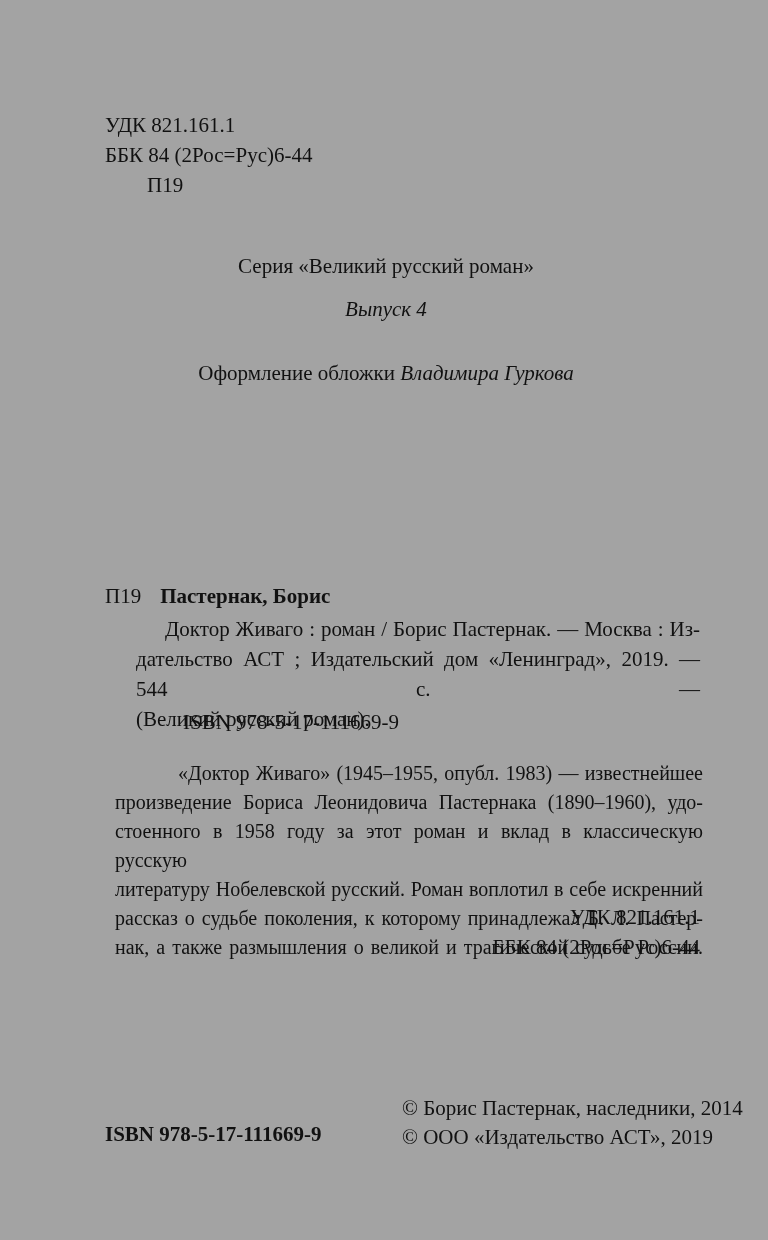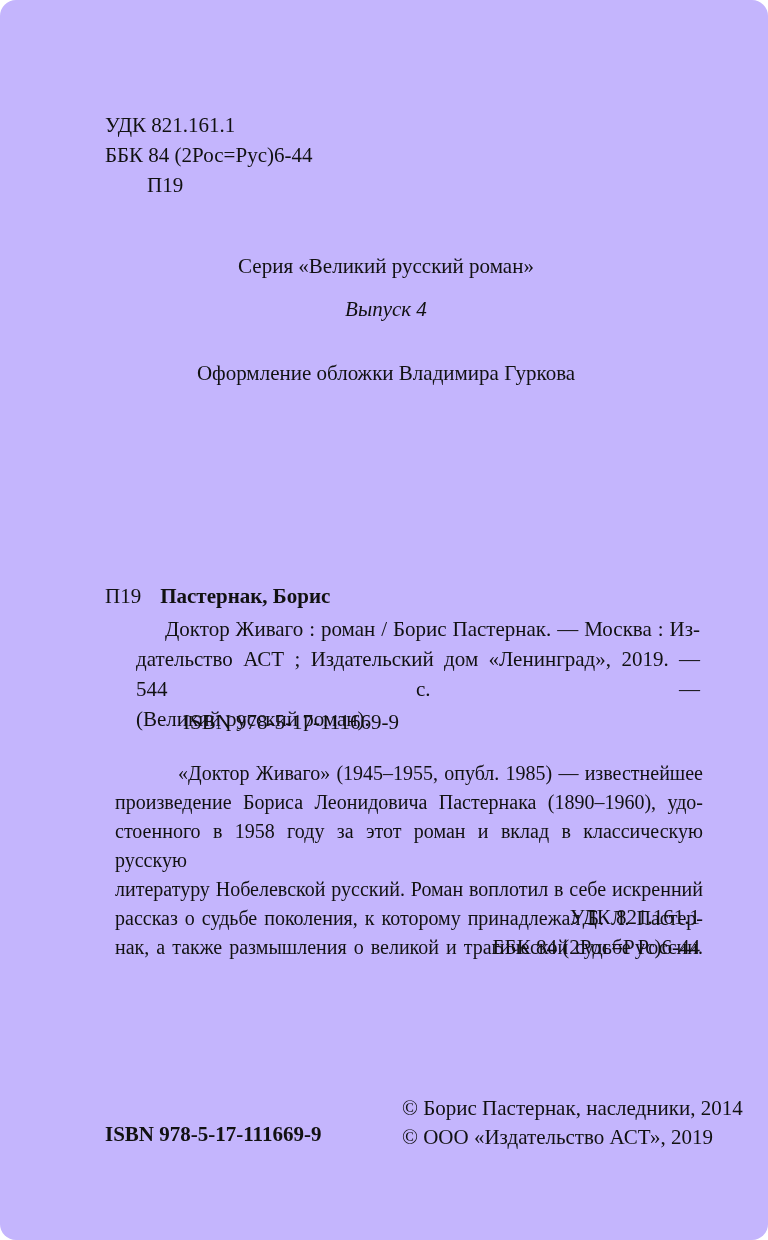--- a/index.html
+++ b/index.html
@@ -11,22 +11,21 @@
     width: 768px;
     height: 1240px;
     position: relative;
     font-family: "Liberation Serif", "DejaVu Serif", serif;
     color: #111111;
     overflow: hidden;
   }
   .page {
     position: absolute;
     inset: 0;
-    background: #c4b5fd;
-    border-radius: 16px;
+    background: #a3a3a3;
   }
   .abs { position: absolute; }
 
   
   .top-block {
     left: 105px;
     top: 110px;
     font-size: 21px;
     line-height: 30px;
     white-space: nowrap;
@@ -37,21 +36,21 @@
   .series-line {
     left: 88px;
     width: 596px;
     text-align: center;
     font-size: 21px;
     white-space: nowrap;
   }
   .series-title { top: 254px; }
   .series-issue { top: 297px; font-style: italic; font-size: 21px; }
   .series-design { top: 361px; }
-  .italic { }
+  .italic { font-style: italic; }
 
   
   .catalog-header {
     left: 105px;
     top: 584px;
     font-size: 21px;
     white-space: nowrap;
   }
   .catalog-header .author {
     font-weight: bold;
@@ -134,21 +133,21 @@
     <span>П19</span><span class="author">Пастернак, Борис</span>
   </div>
   <div class="abs catalog-lines">
     <div class="jline line-0">Доктор Живаго : роман / Борис Пастернак. — Москва : Из-</div>
     <div class="jline line-1">дательство АСТ ; Издательский дом «Ленинград», 2019. — 544 с. —</div>
     <div class="jline line-2">(Великий русский роман).</div>
   </div>
   <div class="abs isbn-line">ISBN 978-5-17-111669-9</div>
 
   <div class="abs annotation">
-    <div class="jline line-0">«Доктор Живаго» (1945–1955, опубл. 1985) — известнейшее</div>
+    <div class="jline line-0">«Доктор Живаго» (1945–1955, опубл. 1983) — известнейшее</div>
     <div class="jline">произведение Бориса Леонидовича Пастернака (1890–1960), удо-</div>
     <div class="jline">стоенного в 1958 году за этот роман и вклад в классическую русскую</div>
     <div class="jline">литературу Нобелевской русский. Роман воплотил в себе искренний</div>
     <div class="jline">рассказ о судьбе поколения, к которому принадлежал Б. Л. Пастер-</div>
     <div class="jline">нак, а также размышления о великой и трагической судьбе России.</div>
   </div>
 
   <div class="abs class-right">
     <div>УДК 821.161.1</div>
     <div>ББК 84 (2Рос=Рус)6-44</div>

